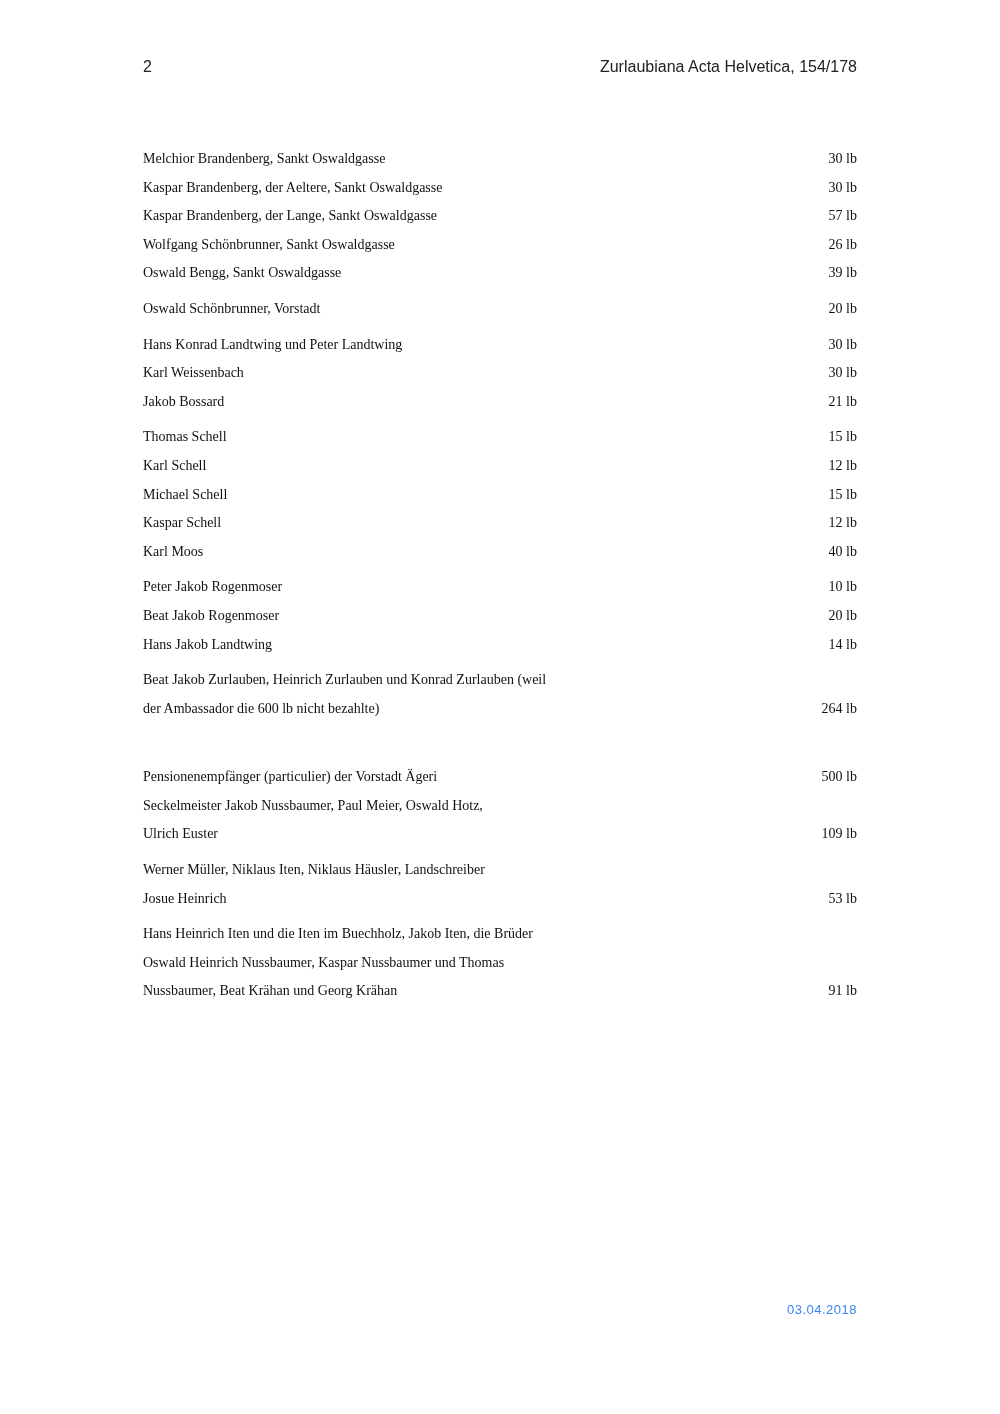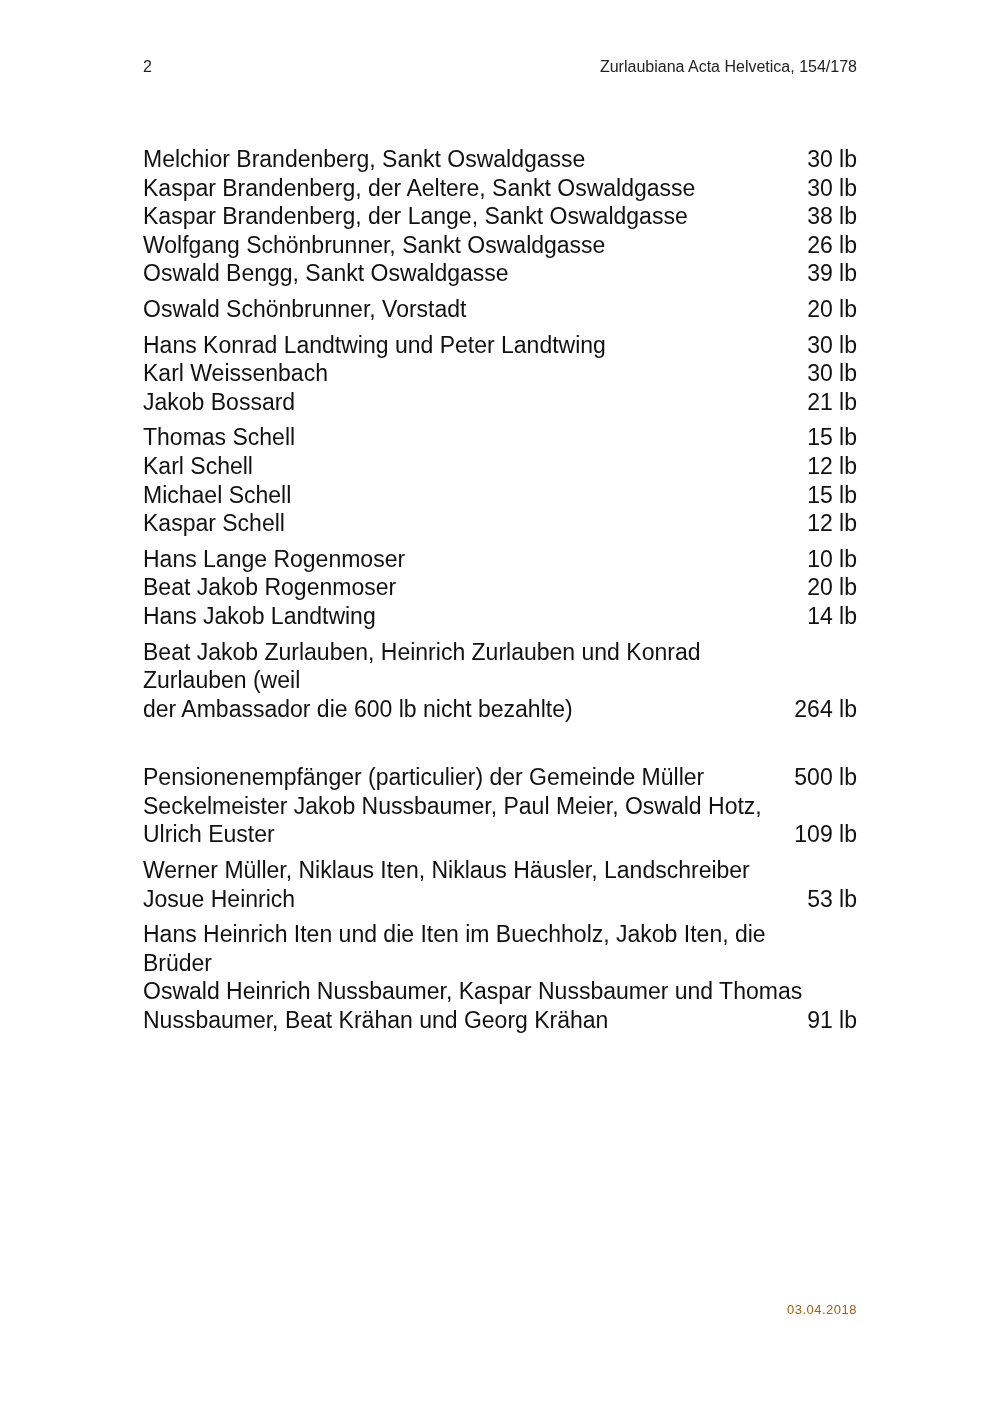--- a/index.html
+++ b/index.html
@@ -23,22 +23,23 @@
     font-size: 16px;
     display: flex;
     justify-content: space-between;
     color: #222;
   }
   .content {
     position: absolute;
     top: 145px;
     left: 143px;
     width: 714px;
-    font-size: 23px;
+    font-size: 14px;
     line-height: 28.6px;
+    font-family: Liberation Serif, serif;
   }
   .group { margin-bottom: 7px; }
   .group.spaced { margin-top: 40px; }
   .entry {
     display: flex;
     justify-content: space-between;
     align-items: flex-end;
   }
   .entry .name {
     width: 660px;
@@ -46,21 +47,21 @@
   }
   .entry .amount {
     text-align: right;
     white-space: nowrap;
   }
   .footer {
     position: absolute;
     top: 1302px;
     right: 143px;
     font-size: 13px;
-    color: #a16207;
+    color: #3b82f6;
     letter-spacing: 0.5px;
   }
 </style>
 </head>
 <body>
 
 <div class="header">
   <span>2</span>
   <span>Zurlaubiana Acta Helvetica, 154/178</span>
 </div>
@@ -70,21 +71,21 @@
       <div class="entry">
         <span class="name">Melchior Brandenberg, Sankt Oswaldgasse</span>
         <span class="amount">30 lb</span>
       </div>
       <div class="entry">
         <span class="name">Kaspar Brandenberg, der Aeltere, Sankt Oswaldgasse</span>
         <span class="amount">30 lb</span>
       </div>
       <div class="entry">
         <span class="name">Kaspar Brandenberg, der Lange, Sankt Oswaldgasse</span>
-        <span class="amount">38 lb</span>
+        <span class="amount">57 lb</span>
       </div>
       <div class="entry">
         <span class="name">Wolfgang Schönbrunner, Sankt Oswaldgasse</span>
         <span class="amount">26 lb</span>
       </div>
       <div class="entry">
         <span class="name">Oswald Bengg, Sankt Oswaldgasse</span>
         <span class="amount">39 lb</span>
       </div>
     </div>
@@ -118,45 +119,49 @@
         <span class="amount">12 lb</span>
       </div>
       <div class="entry">
         <span class="name">Michael Schell</span>
         <span class="amount">15 lb</span>
       </div>
       <div class="entry">
         <span class="name">Kaspar Schell</span>
         <span class="amount">12 lb</span>
       </div>
+      <div class="entry">
+        <span class="name">Karl Moos</span>
+        <span class="amount">40 lb</span>
+      </div>
     </div>
     <div class="group">
       <div class="entry">
-        <span class="name">Hans Lange Rogenmoser</span>
+        <span class="name">Peter Jakob Rogenmoser</span>
         <span class="amount">10 lb</span>
       </div>
       <div class="entry">
         <span class="name">Beat Jakob Rogenmoser</span>
         <span class="amount">20 lb</span>
       </div>
       <div class="entry">
         <span class="name">Hans Jakob Landtwing</span>
         <span class="amount">14 lb</span>
       </div>
     </div>
     <div class="group">
       <div class="entry">
         <span class="name">Beat Jakob Zurlauben, Heinrich Zurlauben und Konrad Zurlauben (weil
 der Ambassador die 600 lb nicht bezahlte)</span>
         <span class="amount">264 lb</span>
       </div>
     </div>
     <div class="group spaced">
       <div class="entry">
-        <span class="name">Pensionenempfänger (particulier) der Gemeinde Müller</span>
+        <span class="name">Pensionenempfänger (particulier) der Vorstadt Ägeri</span>
         <span class="amount">500 lb</span>
       </div>
       <div class="entry">
         <span class="name">Seckelmeister Jakob Nussbaumer, Paul Meier, Oswald Hotz,
 Ulrich Euster</span>
         <span class="amount">109 lb</span>
       </div>
     </div>
     <div class="group">
       <div class="entry">

